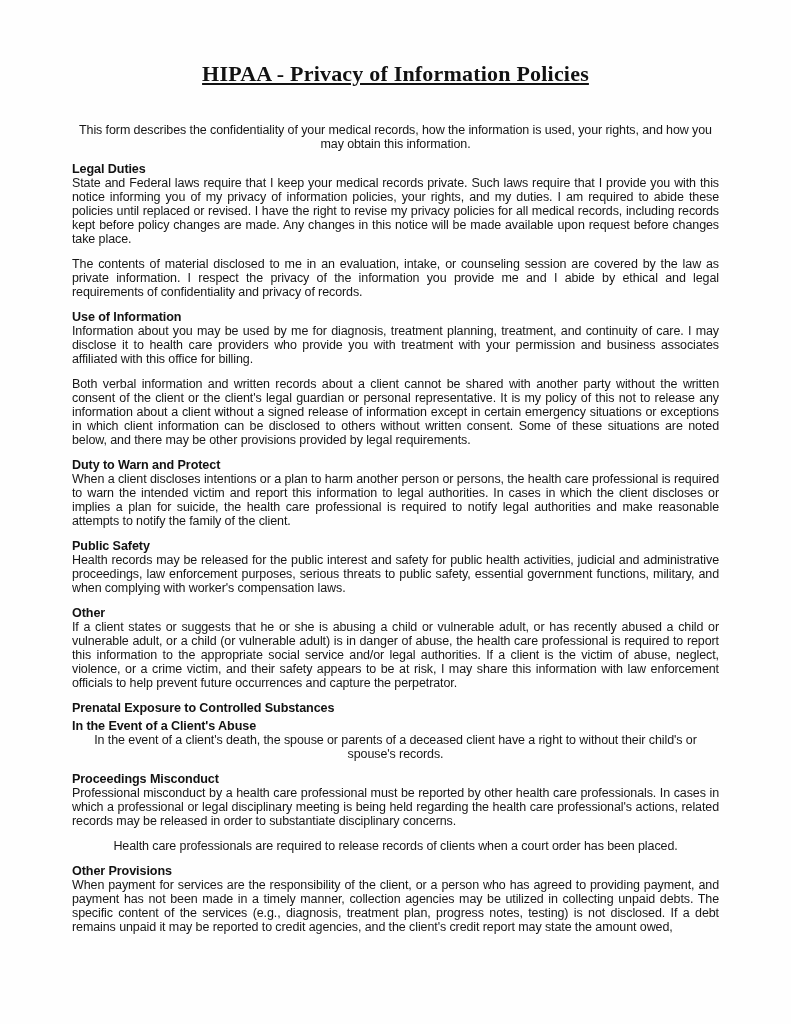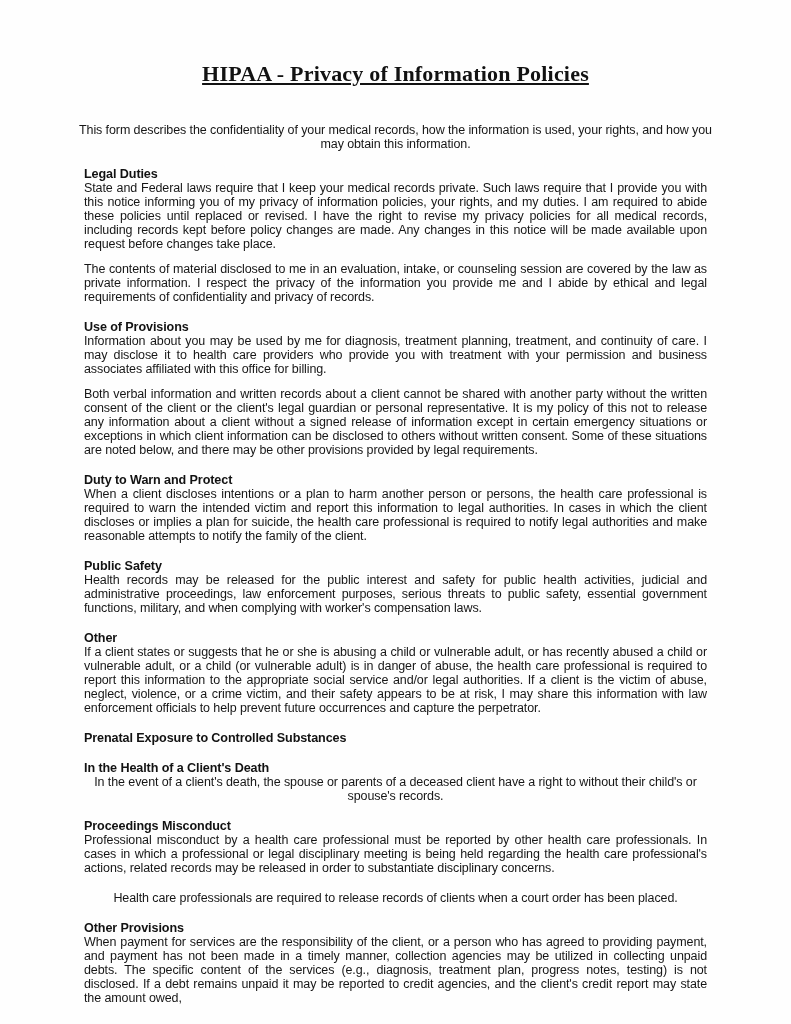--- a/index.html
+++ b/index.html
@@ -44,40 +44,40 @@
     margin-bottom: 0;
   }
   .heading {
     font-size: 12.6px;
     line-height: 14px;
     font-weight: bold;
     margin: 0;
     color: #121212;
   }
   section {
-    margin: 16px;
+    margin: 4px;
   }
 </style>
 </head>
 <body>
 
 <div class="page">
 
   <h1 class="doc-title">HIPAA - Privacy of Information Policies</h1>
 
   <p class="para ragged">This form describes the confidentiality of your medical records, how the information is used, your rights, and how you may obtain this information.</p>
 
   <section>
     <h2 class="heading">Legal Duties</h2>
     <p class="para">State and Federal laws require that I keep your medical records private. Such laws require that I provide you with this notice informing you of my privacy of information policies, your rights, and my duties. I am required to abide these policies until replaced or revised. I have the right to revise my privacy policies for all medical records, including records kept before policy changes are made. Any changes in this notice will be made available upon request before changes take place.</p>
     <p class="para">The contents of material disclosed to me in an evaluation, intake, or counseling session are covered by the law as private information. I respect the privacy of the information you provide me and I abide by ethical and legal requirements of confidentiality and privacy of records.</p>
   </section>
 
   <section>
-    <h2 class="heading">Use of Provisions</h2>
+    <h2 class="heading">Use of Information</h2>
     <p class="para">Information about you may be used by me for diagnosis, treatment planning, treatment, and continuity of care. I may disclose it to health care providers who provide you with treatment with your permission and business associates affiliated with this office for billing.</p>
     <p class="para">Both verbal information and written records about a client cannot be shared with another party without the written consent of the client or the client's legal guardian or personal representative. It is my policy of this not to release any information about a client without a signed release of information except in certain emergency situations or exceptions in which client information can be disclosed to others without written consent. Some of these situations are noted below, and there may be other provisions provided by legal requirements.</p>
   </section>
 
   <section>
     <h2 class="heading">Duty to Warn and Protect</h2>
     <p class="para">When a client discloses intentions or a plan to harm another person or persons, the health care professional is required to warn the intended victim and report this information to legal authorities. In cases in which the client discloses or implies a plan for suicide, the health care professional is required to notify legal authorities and make reasonable attempts to notify the family of the client.</p>
   </section>
 
   <section>
@@ -88,21 +88,21 @@
   <section>
     <h2 class="heading">Other</h2>
     <p class="para">If a client states or suggests that he or she is abusing a child or vulnerable adult, or has recently abused a child or vulnerable adult, or a child (or vulnerable adult) is in danger of abuse, the health care professional is required to report this information to the appropriate social service and/or legal authorities. If a client is the victim of abuse, neglect, violence, or a crime victim, and their safety appears to be at risk, I may share this information with law enforcement officials to help prevent future occurrences and capture the perpetrator.</p>
   </section>
 
   <section>
     <h2 class="heading">Prenatal Exposure to Controlled Substances</h2>
   </section>
 
   <section>
-    <h2 class="heading">In the Health of a Client's Death</h2>
+    <h2 class="heading">In the Event of a Client's Abuse</h2>
     <p class="para ragged">In the event of a client's death, the spouse or parents of a deceased client have a right to without their child's or spouse's records.</p>
   </section>
 
   <section>
     <h2 class="heading">Proceedings Misconduct</h2>
     <p class="para">Professional misconduct by a health care professional must be reported by other health care professionals. In cases in which a professional or legal disciplinary meeting is being held regarding the health care professional's actions, related records may be released in order to substantiate disciplinary concerns.</p>
   </section>
 
   <section>
     <p class="para ragged">Health care professionals are required to release records of clients when a court order has been placed.</p>

